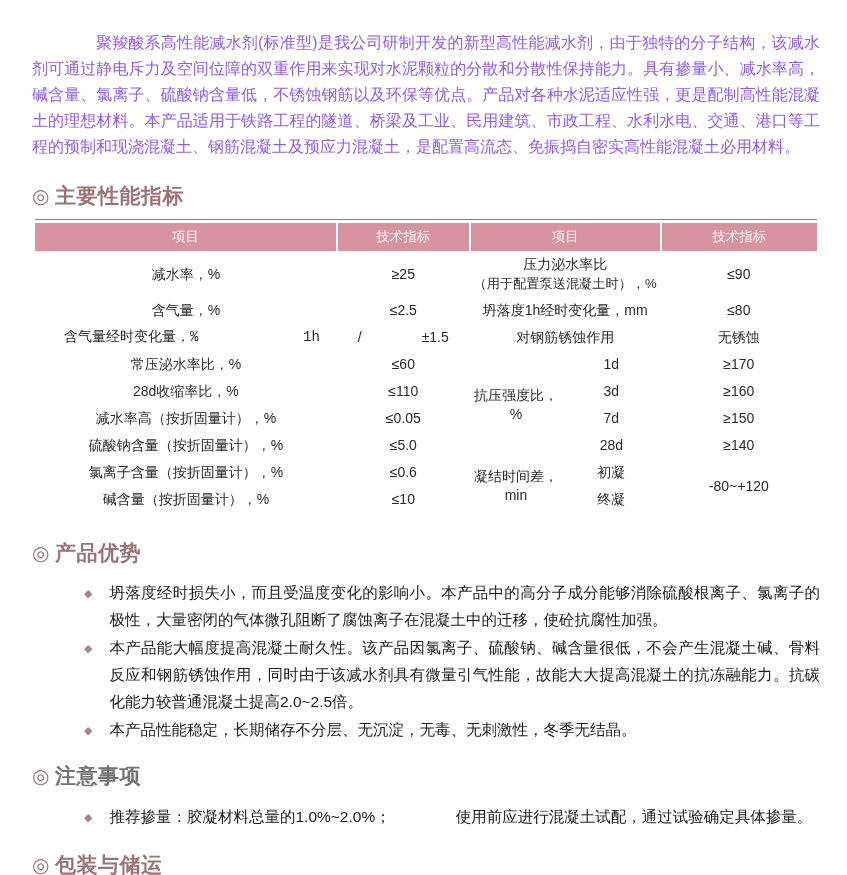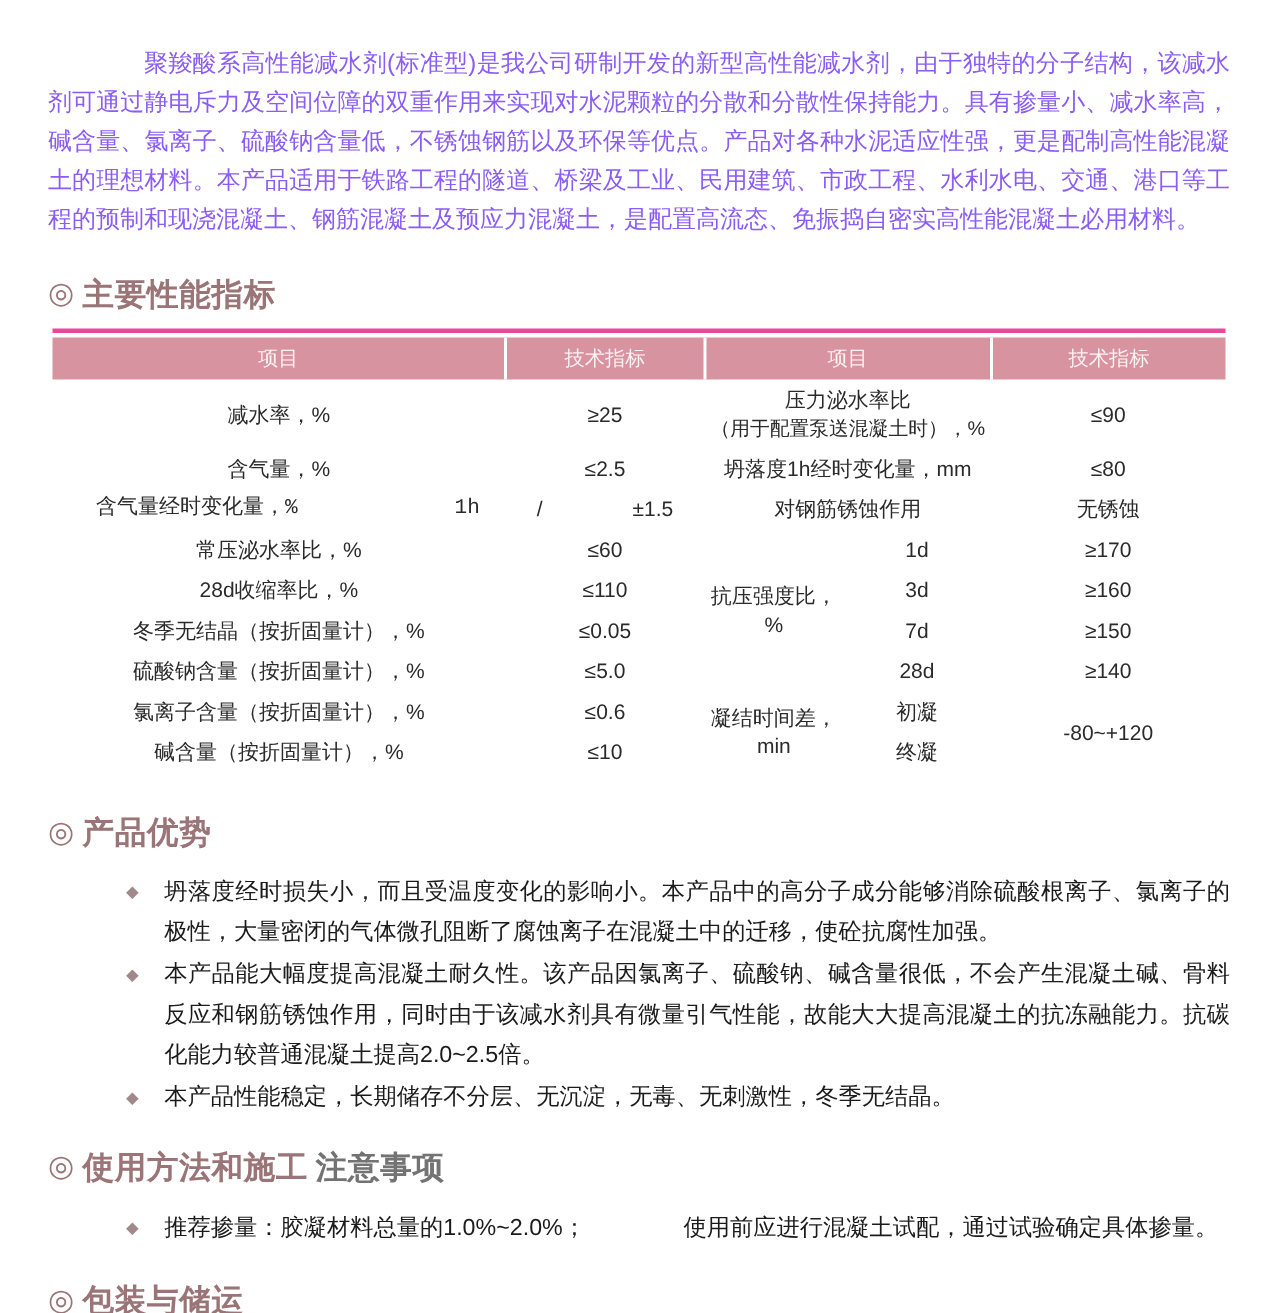--- a/index.html
+++ b/index.html
@@ -19,21 +19,21 @@
   
   .section-heading {
     display:flex; align-items:center; gap:5px;
     font-size:21px; font-weight:bold; color:#9a7476;
     margin:0; letter-spacing:0.5px;
   }
   .section-heading .marker { font-size:20px; font-weight:normal; line-height:1; }
   .section-heading .faded { color:#737373; }
 
   
-  .table-wrap { margin:9px 3px 26px 3px; border-top:3px solid #ec4899; padding-top:3px; }
+  .table-wrap { margin:9px 3px 26px 3px; border-top:1px solid #ec4899; padding-top:3px; }
   table.perf {
     width:100%; border-collapse:collapse; table-layout:fixed;
     font-size:14px; color:#2a2a2a;
   }
   table.perf thead th {
     background:#d893a0; color:#faf1f3; font-weight:normal;
     font-size:13.5px; padding:5px 2px; border-left:2px solid #ffffff;
   }
   table.perf thead th:first-child { border-left:none; }
   table.perf tbody td {
@@ -126,21 +126,21 @@
           <td>1d</td>
           <td>≥170</td>
         </tr>
         <tr>
           <td>28d收缩率比，%</td>
           <td>≤110</td>
           <td>3d</td>
           <td>≥160</td>
         </tr>
         <tr>
-          <td>冬季无结晶（按折固量计），%</td>
+          <td>减水率高（按折固量计），%</td>
           <td>≤0.05</td>
           <td>7d</td>
           <td>≥150</td>
         </tr>
         <tr>
           <td>硫酸钠含量（按折固量计），%</td>
           <td>≤5.0</td>
           <td>28d</td>
           <td>≥140</td>
         </tr>
@@ -174,21 +174,20 @@
       <span>本产品能大幅度提高混凝土耐久性。该产品因氯离子、硫酸钠、碱含量很低，不会产生混凝土碱、骨料反应和钢筋锈蚀作用，同时由于该减水剂具有微量引气性能，故能大大提高混凝土的抗冻融能力。抗碳化能力较普通混凝土提高2.0~2.5倍。</span>
     </div>
     <div class="bullet">
       <span class="dia">◆</span>
       <span>本产品性能稳定，长期储存不分层、无沉淀，无毒、无刺激性，冬季无结晶。</span>
     </div>
   </div>
 
   <h2 class="section-heading mt-use">
     <span class="marker">◎</span>
-    <span>使用方法和施工</span>
     <span class="faded">注意事项</span>
   </h2>
   <div class="bullets bullets-tight">
     <div class="bullet">
       <span class="dia">◆</span>
       <span>推荐掺量：胶凝材料总量的1.0%~2.0%；</span>
       <span class="gap">使用前应进行混凝土试配，通过试验确定具体掺量。</span>
     </div>
   </div>
 

